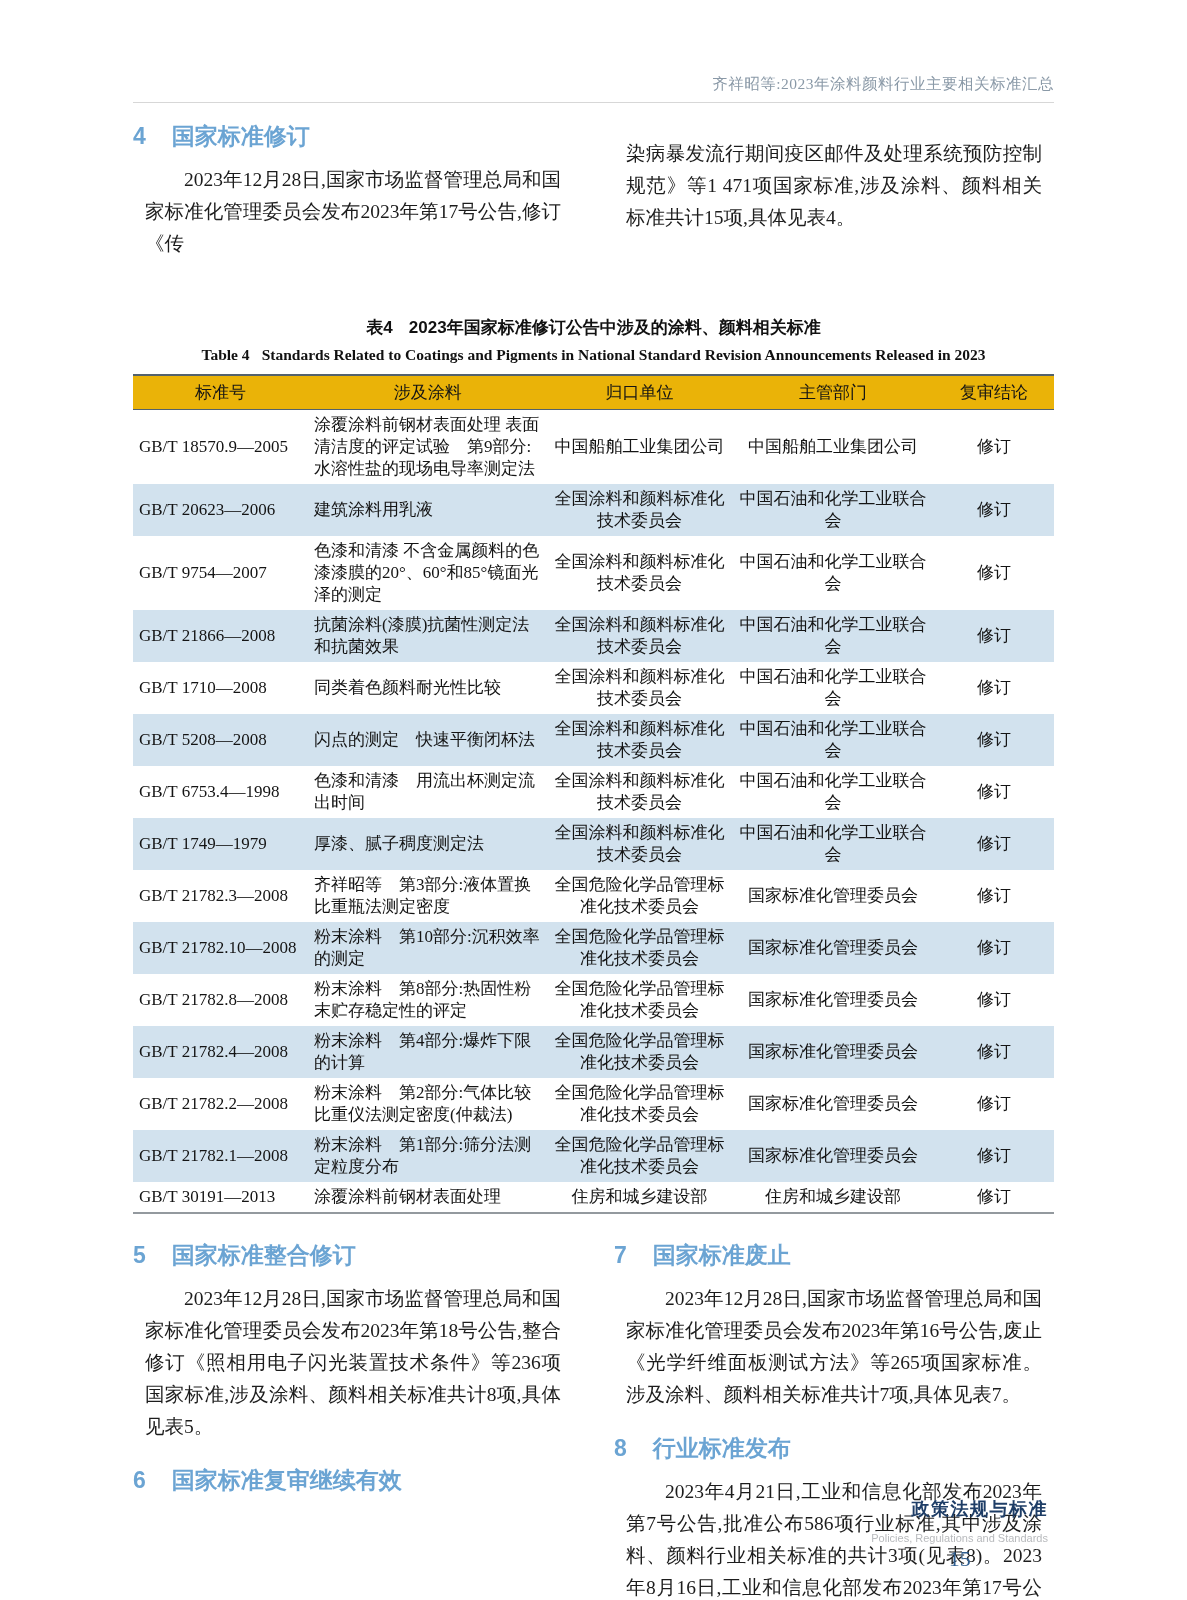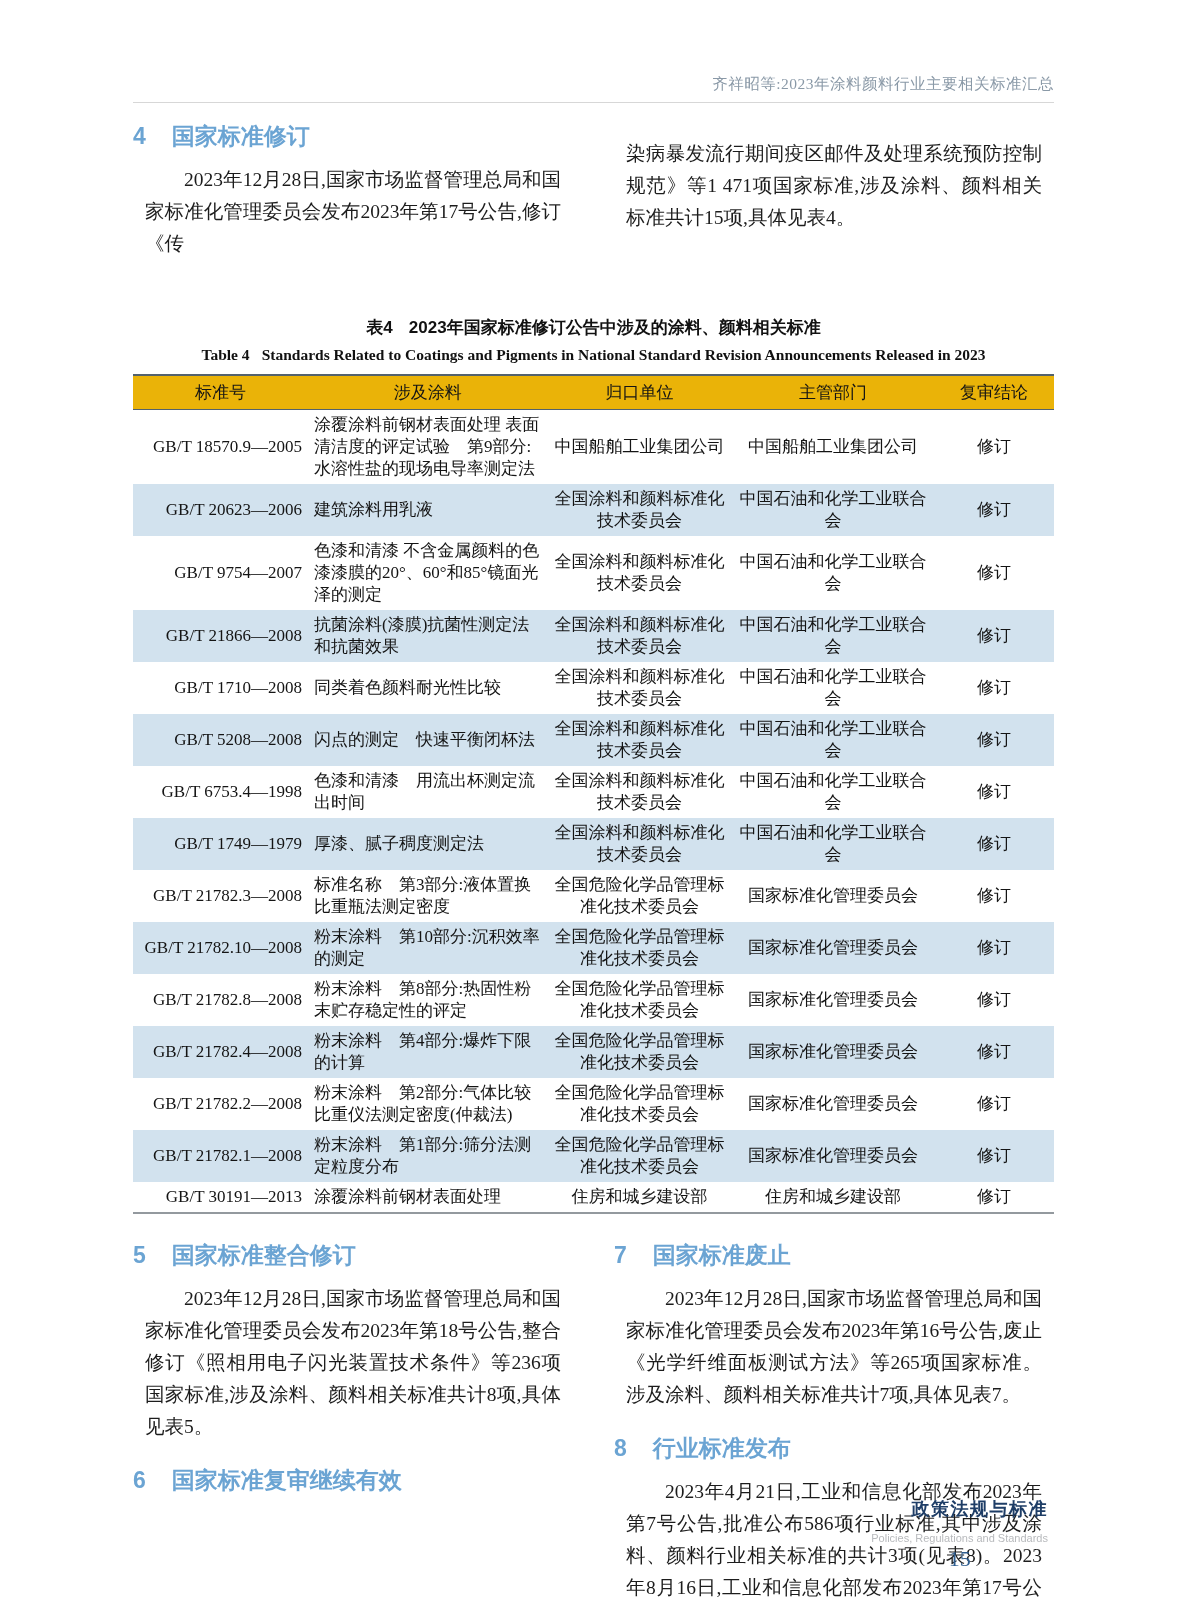--- a/index.html
+++ b/index.html
@@ -98,21 +98,21 @@
     padding: 5px 4px;
     text-align: center;
     border-bottom: 1.5px solid #53626d;
   }
   table.std-table td {
     padding: 4px 6px;
     line-height: 22px;
     vertical-align: middle;
   }
   table.std-table tbody tr:nth-child(even) { background: #d2e2ee; }
-  td.c-no   { text-align: right; padding-left: 7px; }
+  td.c-no   { text-align: left; padding-left: 7px; }
   td.c-name { text-align: left; }
   td.c-org, td.c-dept, td.c-result { text-align: center; }
   
   .page-footer {
     position: absolute;
     top: 1498px;
     right: 139px;
     display: flex;
     align-items: stretch;
     flex-direction: column;
@@ -242,21 +242,21 @@
         </tr>
         <tr>
           <td class="c-no">GB/T 1749—1979</td>
           <td class="c-name">厚漆、腻子稠度测定法</td>
           <td class="c-org">全国涂料和颜料标准化技术委员会</td>
           <td class="c-dept">中国石油和化学工业联合会</td>
           <td class="c-result">修订</td>
         </tr>
         <tr>
           <td class="c-no">GB/T 21782.3—2008</td>
-          <td class="c-name">标准名称　第3部分:液体置换比重瓶法测定密度</td>
+          <td class="c-name">齐祥昭等　第3部分:液体置换比重瓶法测定密度</td>
           <td class="c-org">全国危险化学品管理标准化技术委员会</td>
           <td class="c-dept">国家标准化管理委员会</td>
           <td class="c-result">修订</td>
         </tr>
         <tr>
           <td class="c-no">GB/T 21782.10—2008</td>
           <td class="c-name">粉末涂料　第10部分:沉积效率的测定</td>
           <td class="c-org">全国危险化学品管理标准化技术委员会</td>
           <td class="c-dept">国家标准化管理委员会</td>
           <td class="c-result">修订</td>

